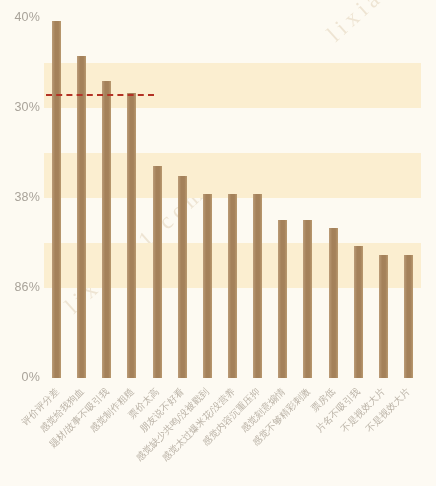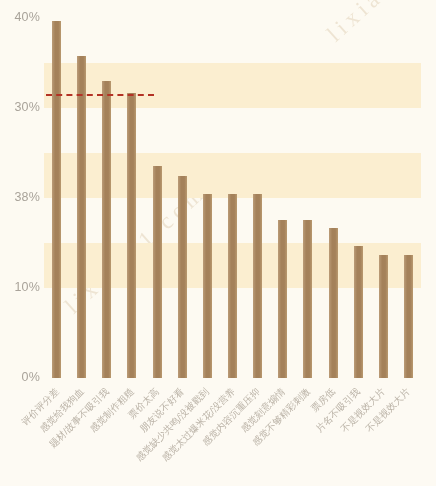--- a/index.html
+++ b/index.html
@@ -123,21 +123,21 @@
 
   <div class="target-layer" id="target">
       <div class="target-line" style="left: 46px; width: 108px; top: 93.6px; border-top-color: rgb(179, 50, 37);"></div>
     </div>
 
   <div class="axis-layer" id="yaxis">
       <div class="ytick-wrap" style="top: 371px;">
         <div class="ytick" style="color: rgb(169, 163, 154);">0%</div>
       </div>
       <div class="ytick-wrap" style="top: 281px;">
-        <div class="ytick" style="color: rgb(169, 163, 154);">10%</div>
+        <div class="ytick" style="color: rgb(169, 163, 154);">86%</div>
       </div>
       <div class="ytick-wrap" style="top: 191px;">
         <div class="ytick" style="color: rgb(169, 163, 154);">38%</div>
       </div>
       <div class="ytick-wrap" style="top: 101px;">
         <div class="ytick" style="color: rgb(169, 163, 154); margin-left: 16px;">30%</div>
       </div>
       <div class="ytick-wrap" style="top: 11px;">
         <div class="ytick" style="color: rgb(169, 163, 154);">40%</div>
       </div>

